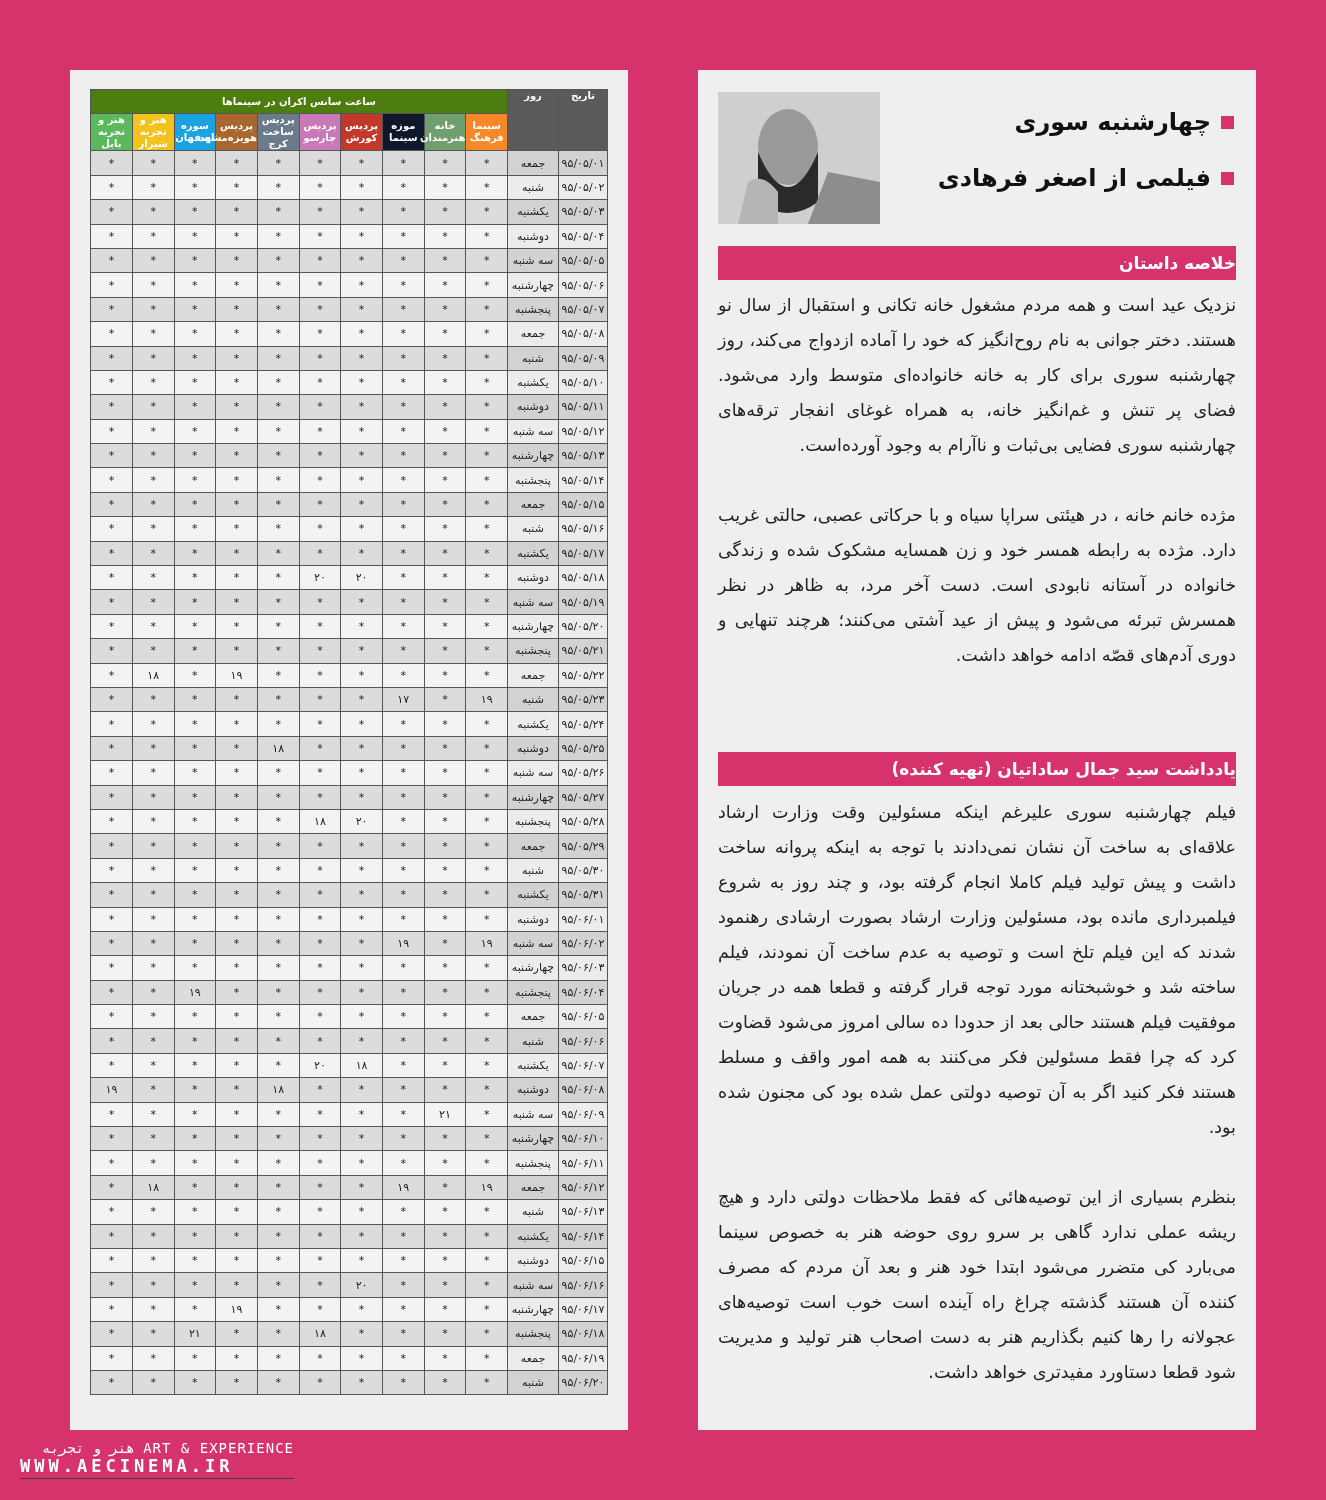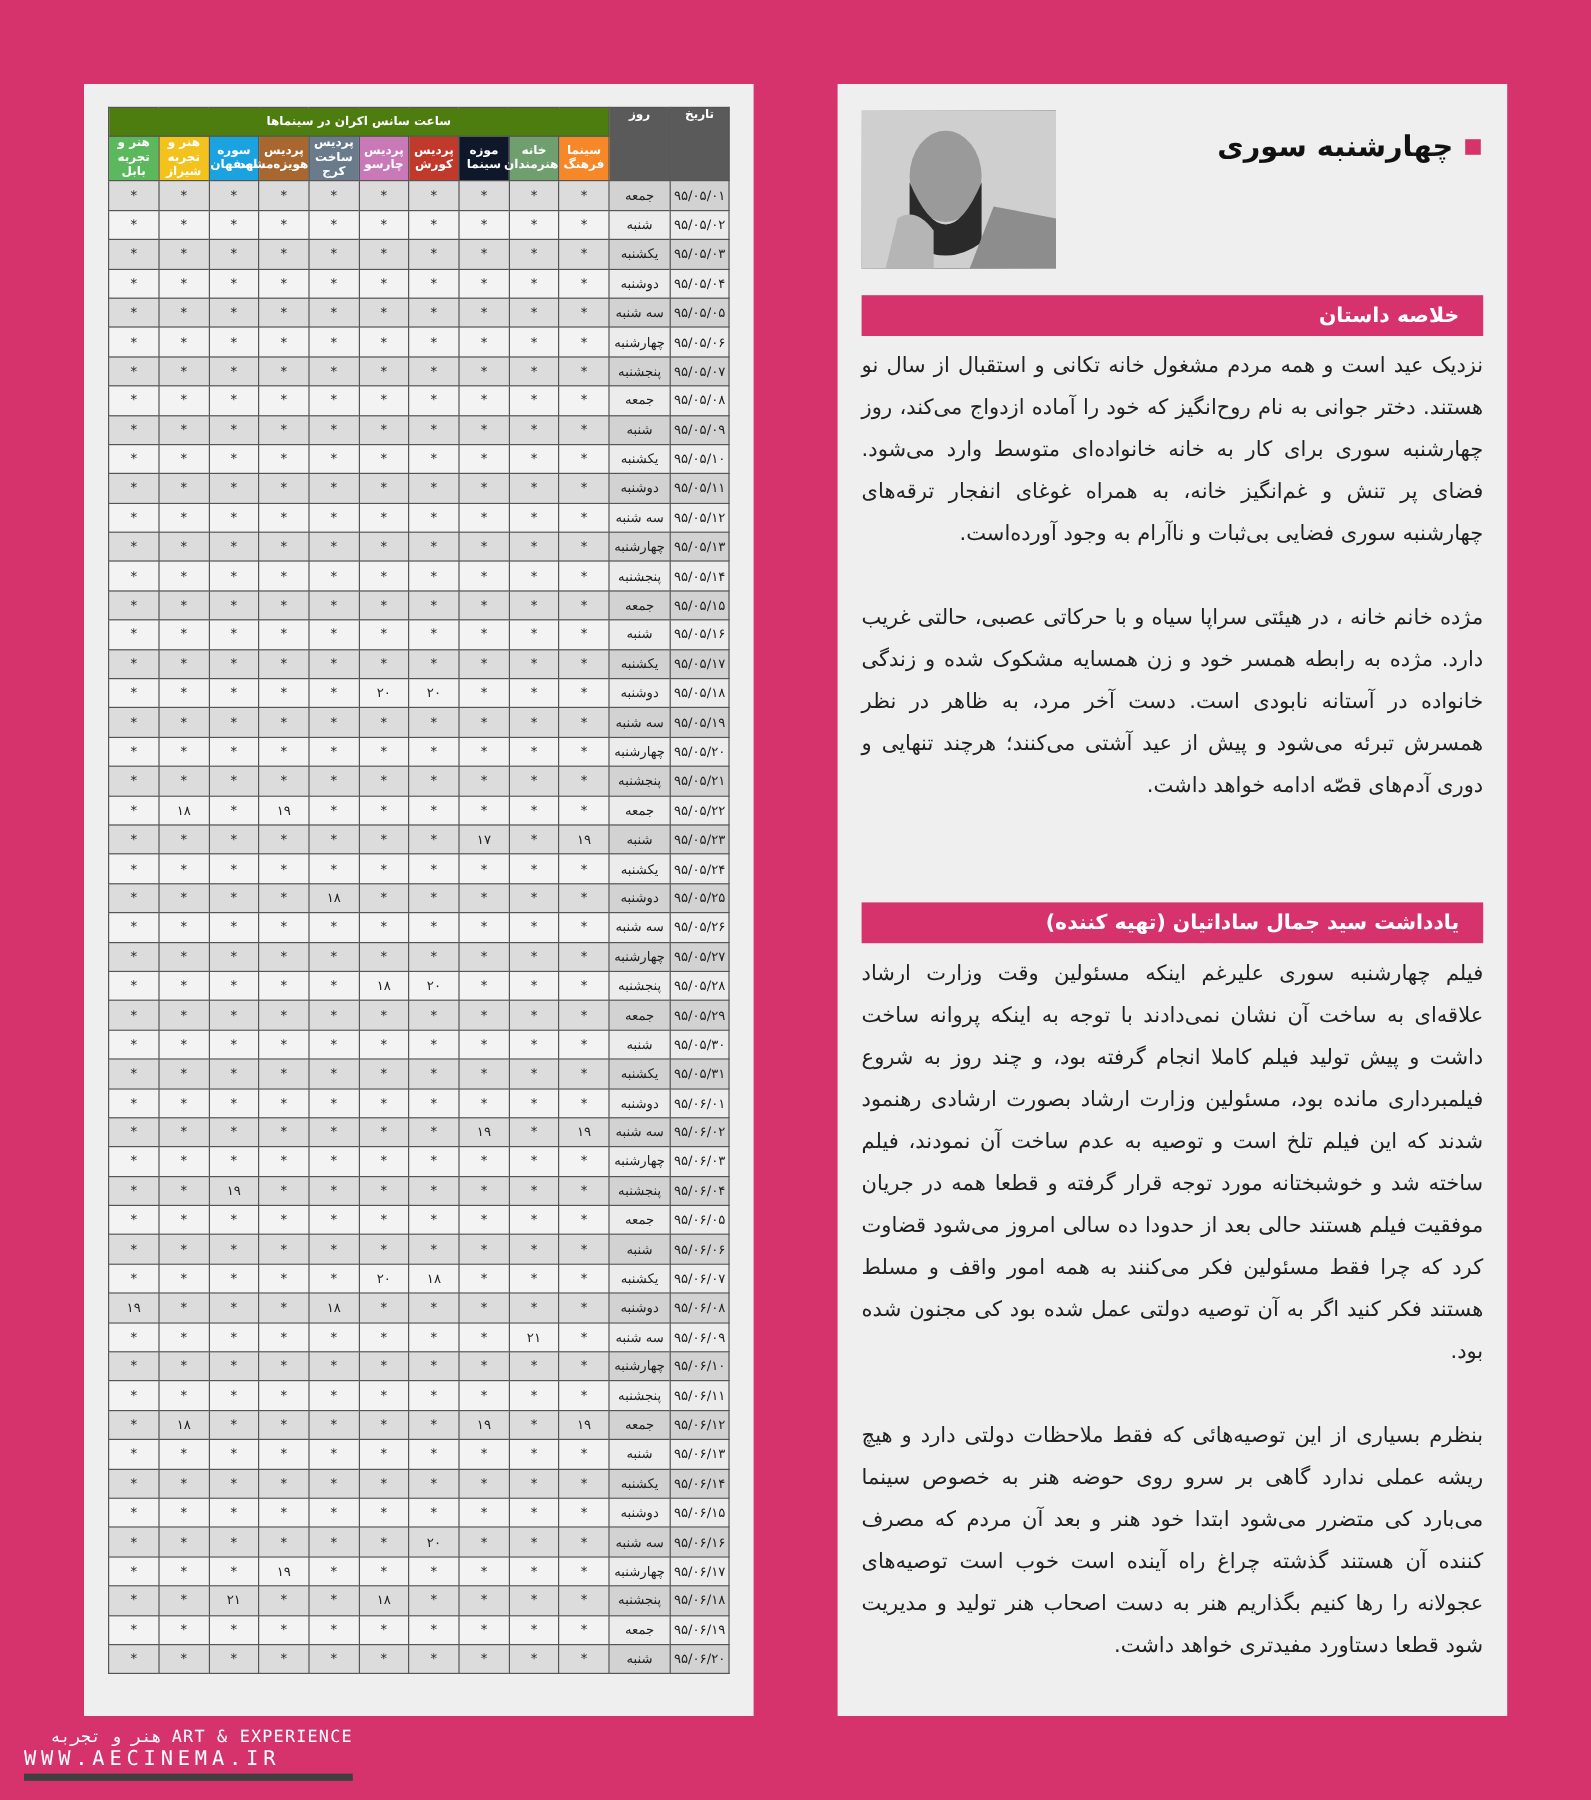--- a/index.html
+++ b/index.html
@@ -17,25 +17,25 @@
   td.day { background:#e3e3e3; font-size:11px; white-space:nowrap; }
   tr.odd td { background:#dcdcdc; }
   tr.even td { background:#f3f3f3; }
   tr.odd td.date, tr.odd td.day { background:#d2d2d2; }
   tr.even td.date, tr.even td.day { background:#ececec; }
   td.cell { font-size:11px; color:#333; }
   .photo { position:absolute; left:20px; top:22px; width:162px; height:132px; background:linear-gradient(135deg,#c9c9c9,#8a8a8a 45%,#3a3a3a 70%,#bdbdbd); }
   .photo svg { width:100%; height:100%; }
   .title-line { position:absolute; right:22px; direction:rtl; display:flex; align-items:center; gap:10px; font-size:24px; font-weight:bold; color:#111; }
   .bullet-sq { width:13px; height:13px; background:#d6336c; display:inline-block; }
-  .section-bar { position:absolute; left:20px; width:518px; height:34px; background:#d6336c; color:#fff; direction:rtl; font-weight:bold; font-size:17px; line-height:34px; box-sizing:border-box; padding-right:20px; }
+  .section-bar { position:absolute; left:20px; width:518px; height:34px; background:#d6336c; color:#fff; direction:rtl; font-weight:bold; font-size:17px; line-height:34px; box-sizing:border-box; }
   .para { position:absolute; left:20px; width:518px; direction:rtl; text-align:justify; font-size:17.5px; line-height:35px; color:#222; }
   .footer-logo { position:absolute; left:20px; top:1440px; color:#fff; font-family:"DejaVu Sans Mono", monospace; }
   .footer-logo .l1 { font-size:14px; letter-spacing:1px;margin-left:22px; }
-  .footer-logo .l2 { font-size:17px; letter-spacing:4px; font-weight:normal; border-bottom:6px solid #404040; padding-bottom:2px; }
+  .footer-logo .l2 { font-size:17px; letter-spacing:4px; font-weight:bold; border-bottom:1px solid #404040; padding-bottom:2px; }
 </style>
 </head>
 <body>
 
 <div class="panel" id="left-panel">
   <table class="sched">
     <thead>
       <tr>
         <th class="h-date" rowspan="2" style="width:48px">تاریخ</th>
         <th class="h-day" rowspan="2" style="width:50px">روز</th>
@@ -810,20 +810,24 @@
       <ellipse cx="70" cy="55" rx="30" ry="38" fill="#9a9a9a"></ellipse>
       <path d="M40 60 Q70 130 100 60 L100 110 Q70 132 40 110 Z" fill="#2a2a2a"></path>
       <path d="M30 90 Q45 80 60 100 L60 132 L20 132 Z" fill="#b5b5b5"></path>
       <path d="M110 80 L162 90 L162 132 L90 132 Z" fill="#8d8d8d"></path>
     </svg>
   </div>
   <div class="title-line" style="top:38px">
     <span class="bullet-sq"></span>
     <span>چهارشنبه سوری</span>
   </div>
+  <div class="title-line" style="top:94px">
+    <span class="bullet-sq"></span>
+    <span>فیلمی از اصغر فرهادی</span>
+  </div>
 
   <div class="section-bar" style="top:176px">خلاصه داستان</div>
   <div class="para" style="top:218px">نزدیک عید است و همه مردم مشغول خانه تکانی و استقبال از سال نو هستند. دختر جوانی به نام روح‌انگیز که خود را آماده ازدواج می‌کند، روز چهارشنبه سوری برای کار به خانه خانواده‌ای متوسط وارد می‌شود. فضای پر تنش و غم‌انگیز خانه، به همراه غوغای انفجار ترقه‌های چهارشنبه سوری فضایی بی‌ثبات و ناآرام به وجود آورده‌است.</div>
   <div class="para" style="top:428px">مژده خانم خانه ، در هیئتی سراپا سیاه و با حرکاتی عصبی، حالتی غریب دارد. مژده به رابطه همسر خود و زن همسایه مشکوک شده و زندگی خانواده در آستانه نابودی است. دست آخر مرد، به ظاهر در نظر همسرش تبرئه می‌شود و پیش از عید آشتی می‌کنند؛ هرچند تنهایی و دوری آدم‌های قصّه ادامه خواهد داشت.</div>
 
   <div class="section-bar" style="top:682px">یادداشت سید جمال ساداتیان (تهیه کننده)</div>
   <div class="para" style="top:725px">فیلم چهارشنبه سوری علیرغم اینکه مسئولین وقت وزارت ارشاد علاقه‌ای به ساخت آن نشان نمی‌دادند با توجه به اینکه پروانه ساخت داشت و پیش تولید فیلم کاملا انجام گرفته بود، و چند روز به شروع فیلمبرداری مانده بود، مسئولین وزارت ارشاد بصورت ارشادی رهنمود شدند که این فیلم تلخ است و توصیه به عدم ساخت آن نمودند، فیلم ساخته شد و خوشبختانه مورد توجه قرار گرفته و قطعا همه در جریان موفقیت فیلم هستند حالی بعد از حدودا ده سالی امروز می‌شود قضاوت کرد که چرا فقط مسئولین فکر می‌کنند به همه امور واقف و مسلط هستند فکر کنید اگر به آن توصیه دولتی عمل شده بود کی مجنون شده بود.</div>
   <div class="para" style="top:1110px">بنظرم بسیاری از این توصیه‌هائی که فقط ملاحظات دولتی دارد و هیچ ریشه عملی ندارد گاهی بر سرو روی حوضه هنر به خصوص سینما می‌بارد کی متضرر می‌شود ابتدا خود هنر و بعد آن مردم که مصرف کننده آن هستند گذشته چراغ راه آینده است خوب است توصیه‌های عجولانه را رها کنیم بگذاریم هنر به دست اصحاب هنر تولید و مدیریت شود قطعا دستاورد مفیدتری خواهد داشت.</div>
 </div>
 

